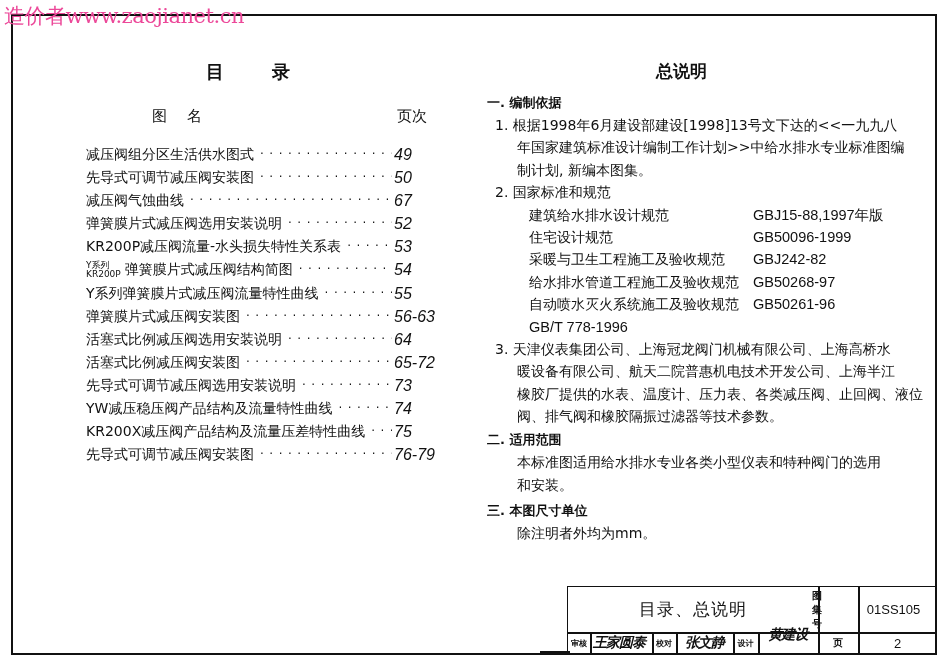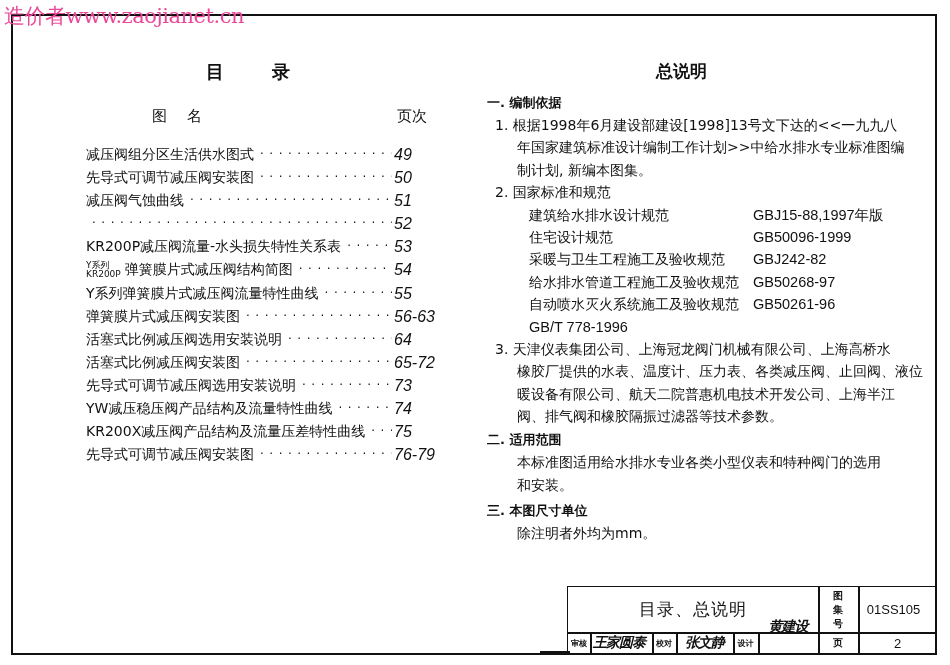--- a/index.html
+++ b/index.html
@@ -61,23 +61,24 @@
       <span class="page">49</span>
     </div>
     <div class="toc-row">
       <span class="name"><span>先导式可调节减压阀安装图</span></span>
       <span class="dots">········································</span>
       <span class="page">50</span>
     </div>
     <div class="toc-row">
       <span class="name"><span>减压阀气蚀曲线</span></span>
       <span class="dots">········································</span>
-      <span class="page">51</span>
-    </div>
-    <div class="toc-row">
+      <span class="page">67</span>
+    </div>
+    <div class="toc-row">
+      <span class="name"><span>弹簧膜片式减压阀选用安装说明</span></span>
       <span class="dots">········································</span>
       <span class="page">52</span>
     </div>
     <div class="toc-row">
       <span class="name"><span>KR200P减压阀流量-水头损失特性关系表</span></span>
       <span class="dots">········································</span>
       <span class="page">53</span>
     </div>
     <div class="toc-row">
       <span class="name"><span class="prefix">Y系列<br>KR200P</span><span>弹簧膜片式减压阀结构简图</span></span>
@@ -153,47 +154,47 @@
       </div>
       <div class="std-row">
         <span class="std-name">自动喷水灭火系统施工及验收规范</span>
         <span class="std-code">GB50261-96</span>
       </div>
       <div class="std-row">
         <span class="std-code">GB/T 778-1996</span>
       </div>
     </div>
   <div class="item-line first">3. 天津仪表集团公司、上海冠龙阀门机械有限公司、上海高桥水</div>
+  <div class="item-line" style="padding-left:30px">暖设备有限公司、航天二院普惠机电技术开发公司、上海半江</div>
   <div class="item-line" style="padding-left:30px">橡胶厂提供的水表、温度计、压力表、各类减压阀、止回阀、液位</div>
-  <div class="item-line" style="padding-left:30px">暖设备有限公司、航天二院普惠机电技术开发公司、上海半江</div>
   <div class="item-line" style="padding-left:30px;margin-bottom:2px">阀、排气阀和橡胶隔振过滤器等技术参数。</div>
   <div class="sec-head">二. 适用范围</div>
   <div class="item-line" style="padding-left:30px">本标准图适用给水排水专业各类小型仪表和特种阀门的选用</div>
   <div class="item-line" style="padding-left:30px;margin-bottom:4px">和安装。</div>
   <div class="sec-head">三. 本图尺寸单位</div>
   <div class="item-line" style="padding-left:30px">除注明者外均为mm。</div>
 </div>
 
 <div class="baseline-ext"></div>
 <div class="tb">
   <div class="cell tb-title">目录、总说明</div>
   <div class="hline" style="left:0;top:45px;width:369px;"></div>
   <div class="vline" style="left:250px;top:0;height:66px;"></div>
   <div class="vline" style="left:290px;top:0;height:66px;"></div>
 
-  <div class="cell tb-label" style="left:258px;top:0;width:17px;height:45px;text-align:right;">图集号</div>
+  <div class="cell tb-label" style="left:244px;top:0;width:17px;height:45px;">图集号</div>
   <div class="cell tb-value" style="left:290px;top:0;width:71px;height:45px;">01SS105</div>
   <div class="cell tb-label" style="left:250px;top:46px;width:40px;height:20px;">页</div>
   <div class="cell tb-value" style="left:290px;top:46px;width:79px;height:20px;">2</div>
 
   <div class="vline" style="left:22px;top:46px;height:20px;"></div>
   <div class="vline" style="left:84px;top:46px;height:20px;"></div>
   <div class="vline" style="left:108px;top:46px;height:20px;"></div>
   <div class="vline" style="left:165px;top:46px;height:20px;"></div>
   <div class="vline" style="left:190px;top:46px;height:20px;"></div>
 
   <div class="cell tb-label" style="left:0;top:46px;width:22px;height:20px;font-size:8px;">审核</div>
   <div class="cell sig" style="left:20px;top:46px;width:62px;height:20px;">王家圆泰</div>
   <div class="cell tb-label" style="left:84px;top:46px;width:24px;height:20px;font-size:8px;border-radius:7px;">校对</div>
   <div class="cell sig" style="left:108px;top:46px;width:57px;height:20px;">张文静</div>
   <div class="cell tb-label" style="left:165px;top:46px;width:25px;height:20px;font-size:8px;font-family:Liberation Serif, serif;">设计</div>
-  <div class="cell sig" style="left:190px;top:30px;width:60px;height:20px;">黄建设</div>
+  <div class="cell sig" style="left:190px;top:38px;width:60px;height:20px;">黄建设</div>
 </div>
 
 </body></html>

